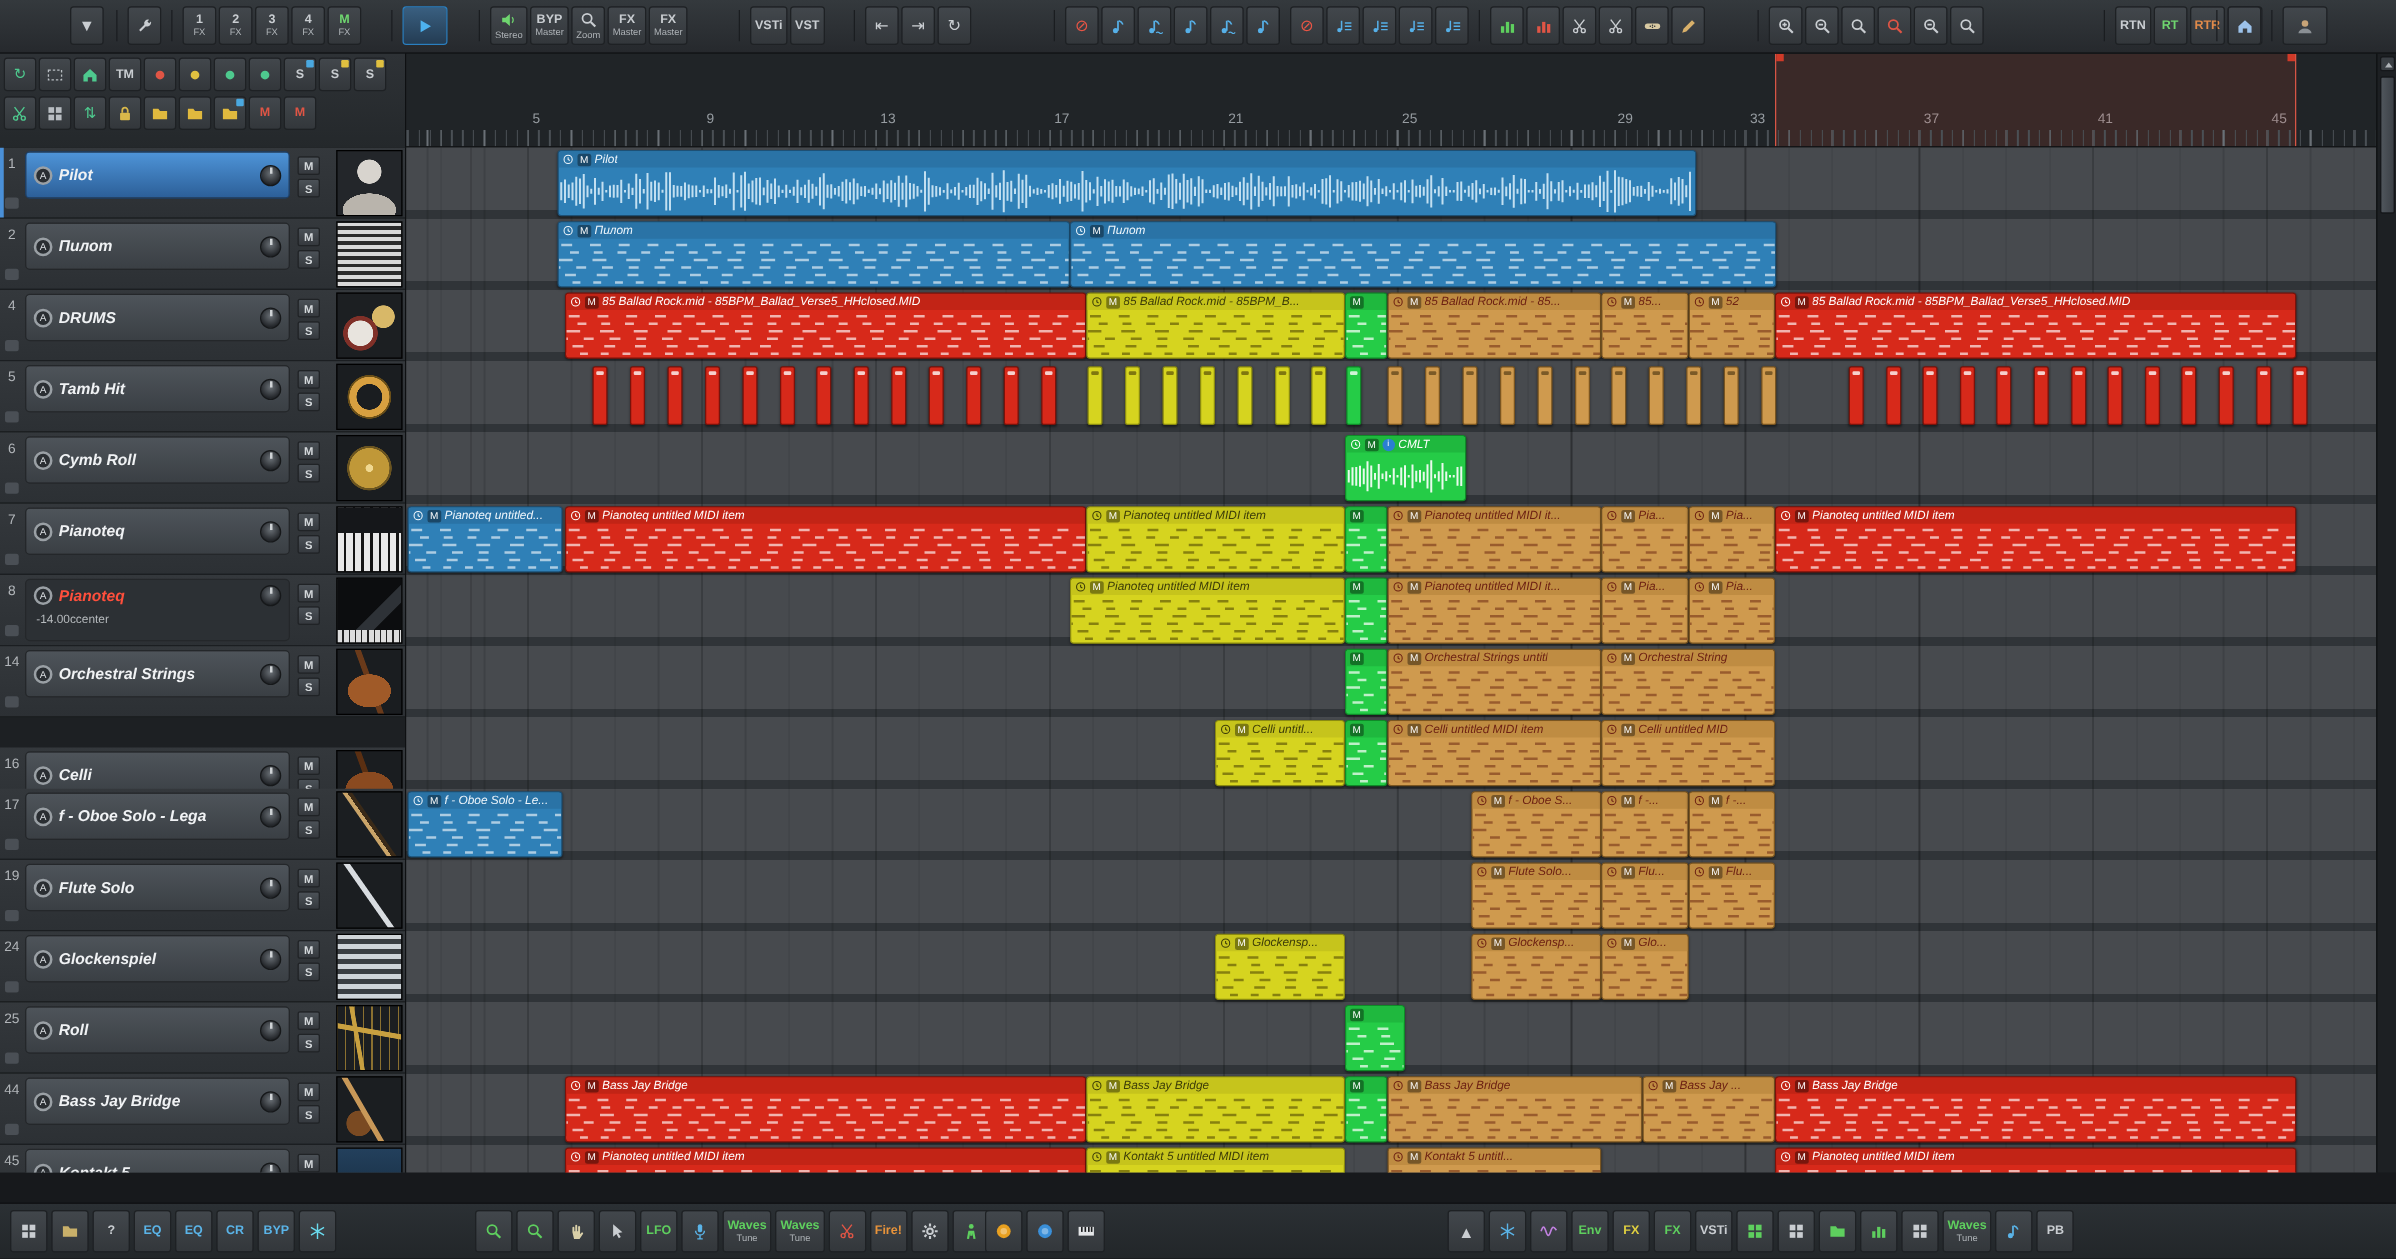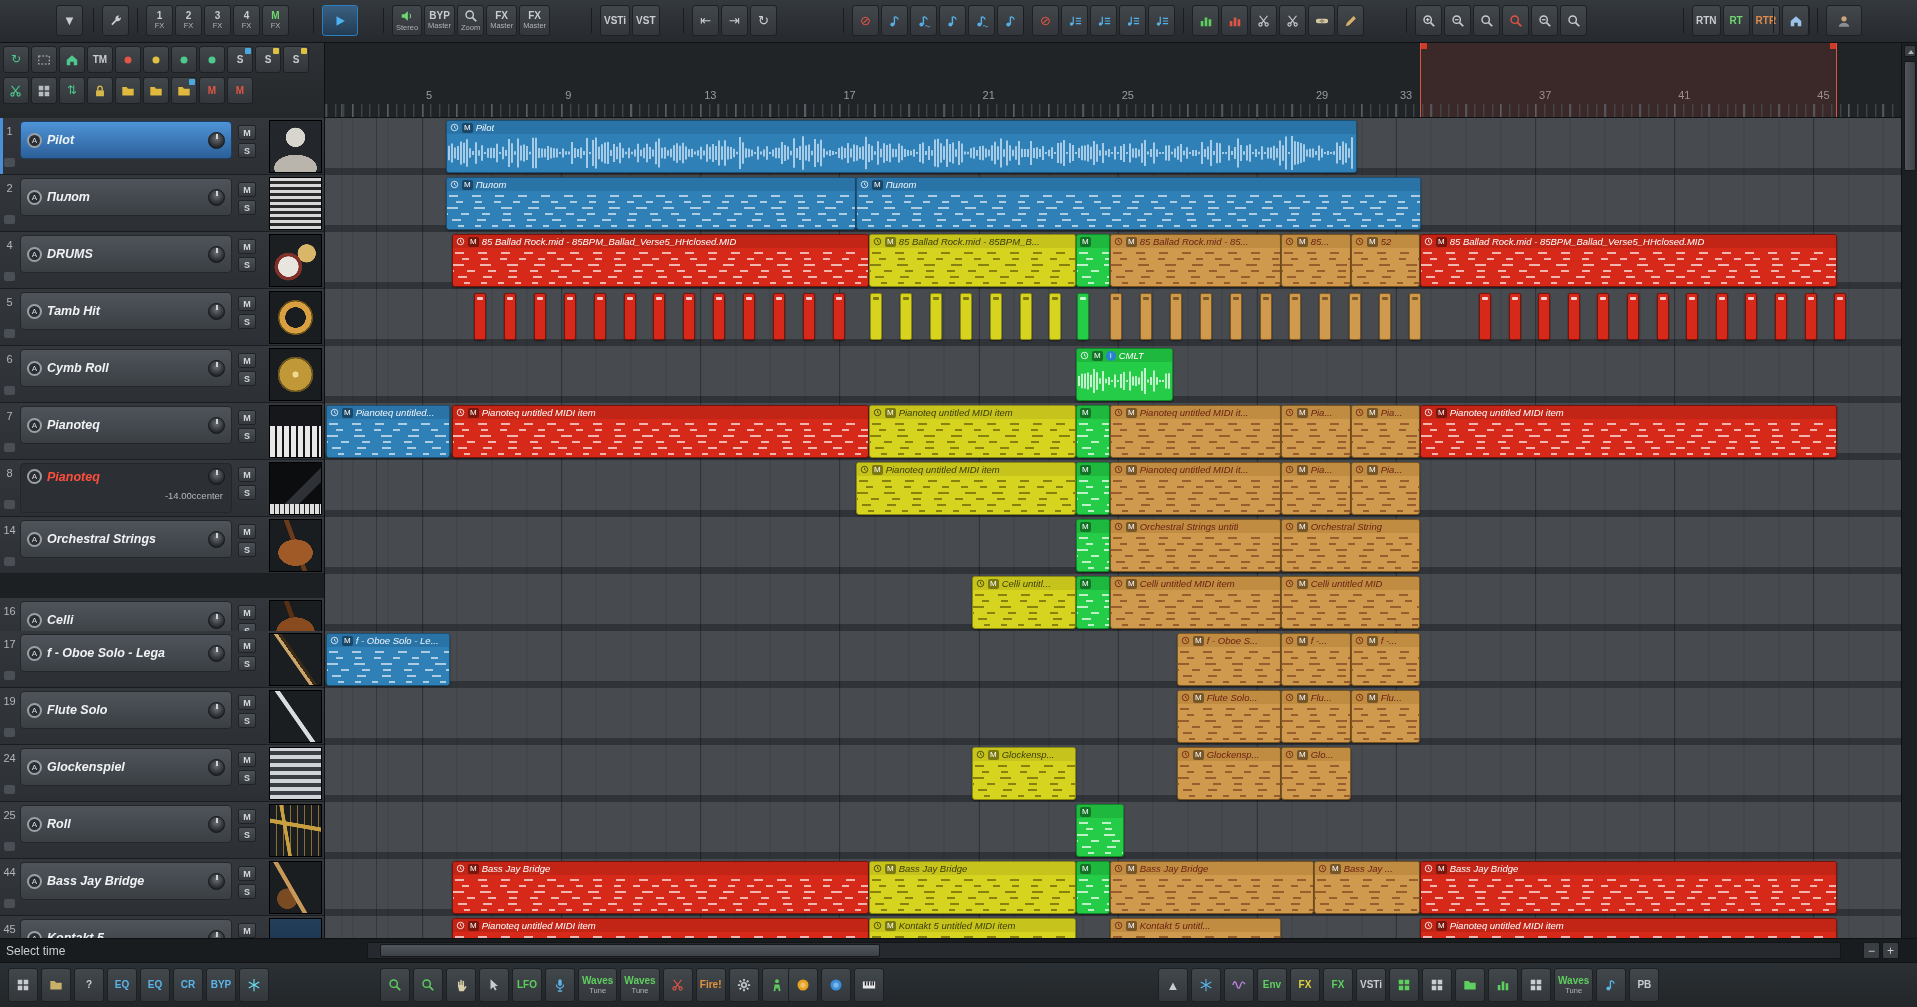--- a/index.html
+++ b/index.html
@@ -58,21 +58,21 @@
     display:flex;align-items:center;gap:5px;padding:0 6px;overflow:hidden;}
   .selected .tname-box{background:linear-gradient(180deg,#4e94d8,#2c5f98);border-color:#1d3f66;}
   .special .tname-box{height:50px;background:#2c3034;flex-wrap:wrap;align-content:flex-start;padding-top:4px;}
   .special .tname{color:#ff4f3c;}
   .arm{width:15px;height:15px;border-radius:50%;border:2px solid #9aa0a5;color:#d8dcdf;font-size:8px;
     display:flex;align-items:center;justify-content:center;flex:0 0 auto;background:#2a2e32;}
   .tname{font-style:italic;font-weight:bold;font-size:12.5px;color:#f0f2f4;white-space:nowrap;overflow:hidden;flex:1;}
   .knob{width:17px;height:17px;border-radius:50%;background:radial-gradient(circle at 50% 38%,#6a7076,#23262a 72%);
     border:1px solid #16181a;flex:0 0 auto;position:relative;}
   .knob::after{content:'';position:absolute;left:50%;top:1px;width:2px;height:5px;background:#cfd3d6;transform:translateX(-50%);}
-  .tdetail{width:100%;display:flex;justify-content:flex-end;font-size:9.5px;color:#b6babd;padding:0 2px;}
+  .tdetail{width:100%;display:flex;justify-content:flex-start;font-size:9.5px;color:#b6babd;padding:0 2px;}
   .ms{position:absolute;left:238px;top:7px;display:flex;flex-direction:column;gap:3px;}
   .msbtn{width:18px;height:15px;background:linear-gradient(180deg,#4b5157,#35393e);border:1px solid #202326;
     border-radius:2px;color:#d4d8db;font-size:9px;font-weight:bold;display:flex;align-items:center;justify-content:center;}
   .ticon{position:absolute;right:3px;top:2px;width:53px;height:53px;background:#101214;border:1px solid #000;}
   .icon-face{background:radial-gradient(circle at 50% 32%,#d8d4ce 0 22%,transparent 23%),radial-gradient(ellipse 42% 26% at 50% 92%,#b9b4ac 0 99%,transparent 100%),#23262a;}
   .icon-accordion{background:repeating-linear-gradient(0deg,#d8d8d8 0 3px,#2a2a2a 3px 6px);}
   .icon-drums{background:radial-gradient(circle at 36% 62%,#e8e4de 0 22%,#803028 23% 30%,transparent 31%),radial-gradient(circle at 72% 36%,#d8b868 0 18%,transparent 19%),#1c1f22;}
   .icon-tambourine{background:radial-gradient(circle at 50% 50%,transparent 0 28%,#d8a040 29% 44%,#6a4f18 45% 48%,transparent 49%),#1a1d20;}
   .icon-cymbal{background:radial-gradient(circle at 50% 50%,#f0d890 0 8%,#c09838 9% 44%,#6a5420 45% 49%,transparent 50%),#1a1d20;}
   .icon-piano-keys{background:linear-gradient(180deg,#15171a 0 40%,transparent 40%),repeating-linear-gradient(90deg,#e8e8e8 0 5px,#141414 5px 7px);}
@@ -619,21 +619,21 @@
       </div>
   </div>
 
   <div id="ruler" data-name="timeline-ruler">
       <span class="rmark" data-name="ruler-measure-label" style="left: 101px;">5</span>
       <span class="rmark" data-name="ruler-measure-label" style="left: 240.13px;">9</span>
       <span class="rmark" data-name="ruler-measure-label" style="left: 379.26px;">13</span>
       <span class="rmark" data-name="ruler-measure-label" style="left: 518.39px;">17</span>
       <span class="rmark" data-name="ruler-measure-label" style="left: 657.52px;">21</span>
       <span class="rmark" data-name="ruler-measure-label" style="left: 796.65px;">25</span>
-      <span class="rmark" data-name="ruler-measure-label" style="left: 991px;">29</span>
+      <span class="rmark" data-name="ruler-measure-label" style="left: 969px;">29</span>
       <span class="rmark" data-name="ruler-measure-label" style="left: 1074.91px;">33</span>
       <span class="rmark" data-name="ruler-measure-label" style="left: 1214.04px;">37</span>
       <span class="rmark" data-name="ruler-measure-label" style="left: 1353.17px;">41</span>
       <span class="rmark" data-name="ruler-measure-label" style="left: 1492.3px;">45</span>
       <div class="ruler-sel" data-name="time-selection" style="left: 1095px; width: 417px;"></div>
     </div>
 
   <div id="track-panel" data-name="track-control-panel">
       <div class="track-row selected" data-name="track-row-1" style="top: 0px;">
         <div class="tnum" data-name="track-number">1</div>
@@ -1533,30 +1533,20 @@
         <div class="item stab c-red" data-name="media-item-stab" style="left: 1479.6px; top: 175px;"></div>
         <div class="item stab c-red" data-name="media-item-stab" style="left: 1509.2px; top: 175px;"></div>
       </div>
   </div>
 
   <div id="v-scroll" data-name="vertical-scrollbar">
     <div class="scroll-arrow up" data-name="scroll-up-button"></div>
     <div id="v-thumb" data-name="vertical-scroll-thumb"></div>
   </div>
 
-  <div id="status-row" data-name="status-row">
-    <span id="status-text" data-name="status-hint">Select time</span>
-    <div id="h-scroll" data-name="horizontal-scrollbar">
-      <div id="h-thumb" data-name="horizontal-scroll-thumb"></div>
-    </div>
-    <div id="h-zoom" data-name="zoom-button-group">
-      <div class="zbtn" data-name="zoom-out-button">−</div>
-      <div class="zbtn" data-name="zoom-in-button">+</div>
-    </div>
-  </div>
 
   <div id="toolbar-bottom" data-name="bottom-toolbar">
     <div class="bt-group" id="bt-left" style="left:8px" data-name="bottom-toolbar-left">
         <div class="tbtn" data-name="mixer-view">
           <span class="icn" data-name="grid-icon">
             <svg viewBox="0 0 16 16">
               <g fill="currentColor">
                 <rect x="2" y="2" width="5.2" height="5.2"></rect>
                 <rect x="8.8" y="2" width="5.2" height="5.2"></rect>
                 <rect x="2" y="8.8" width="5.2" height="5.2"></rect>

